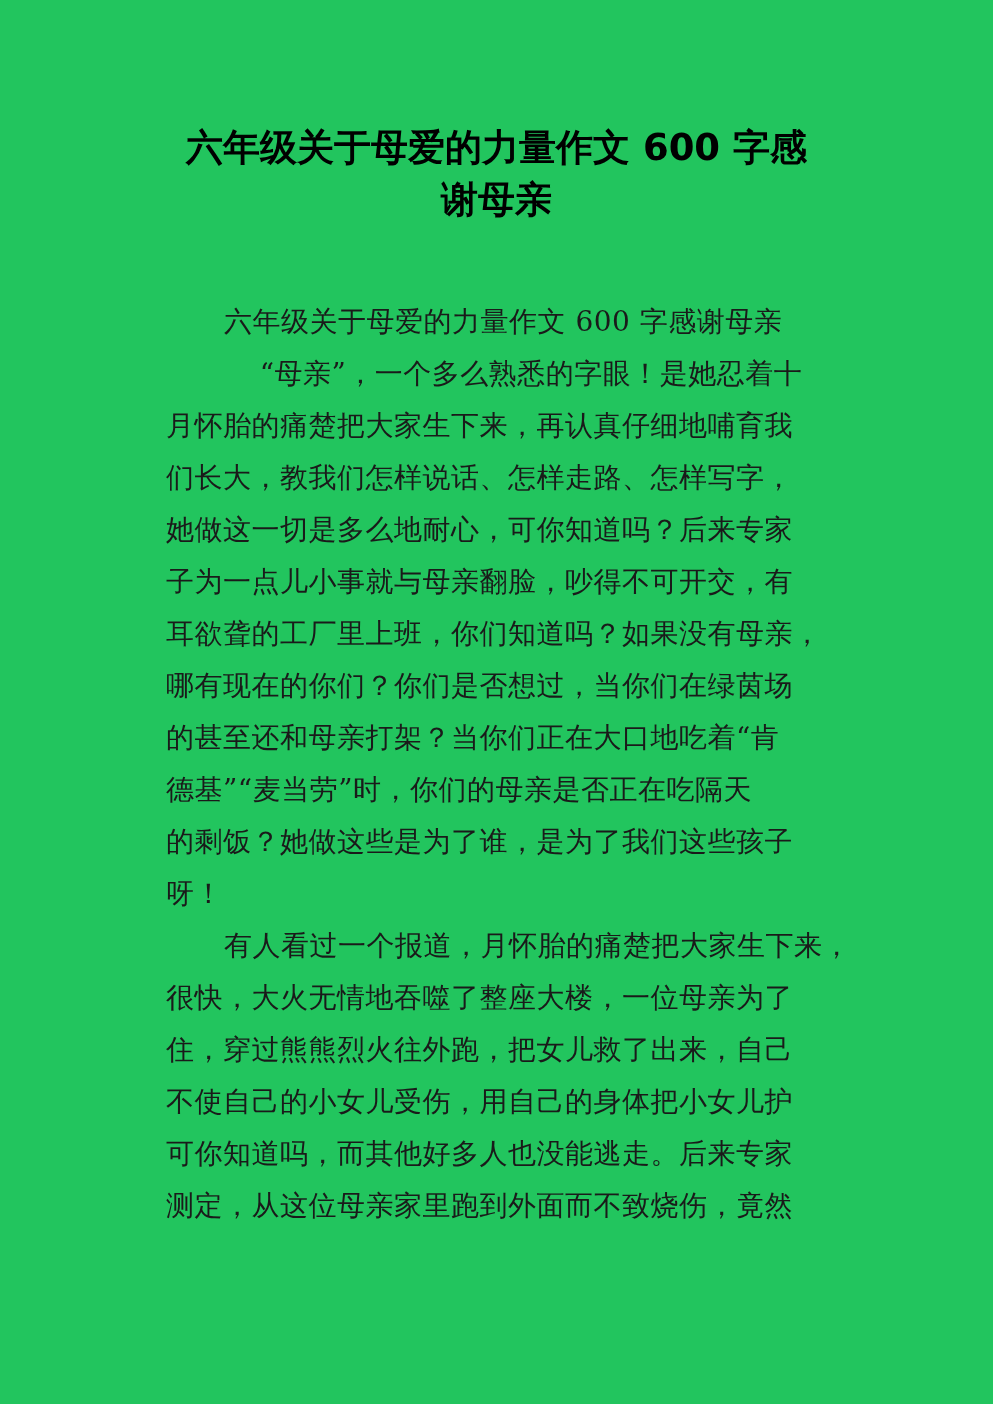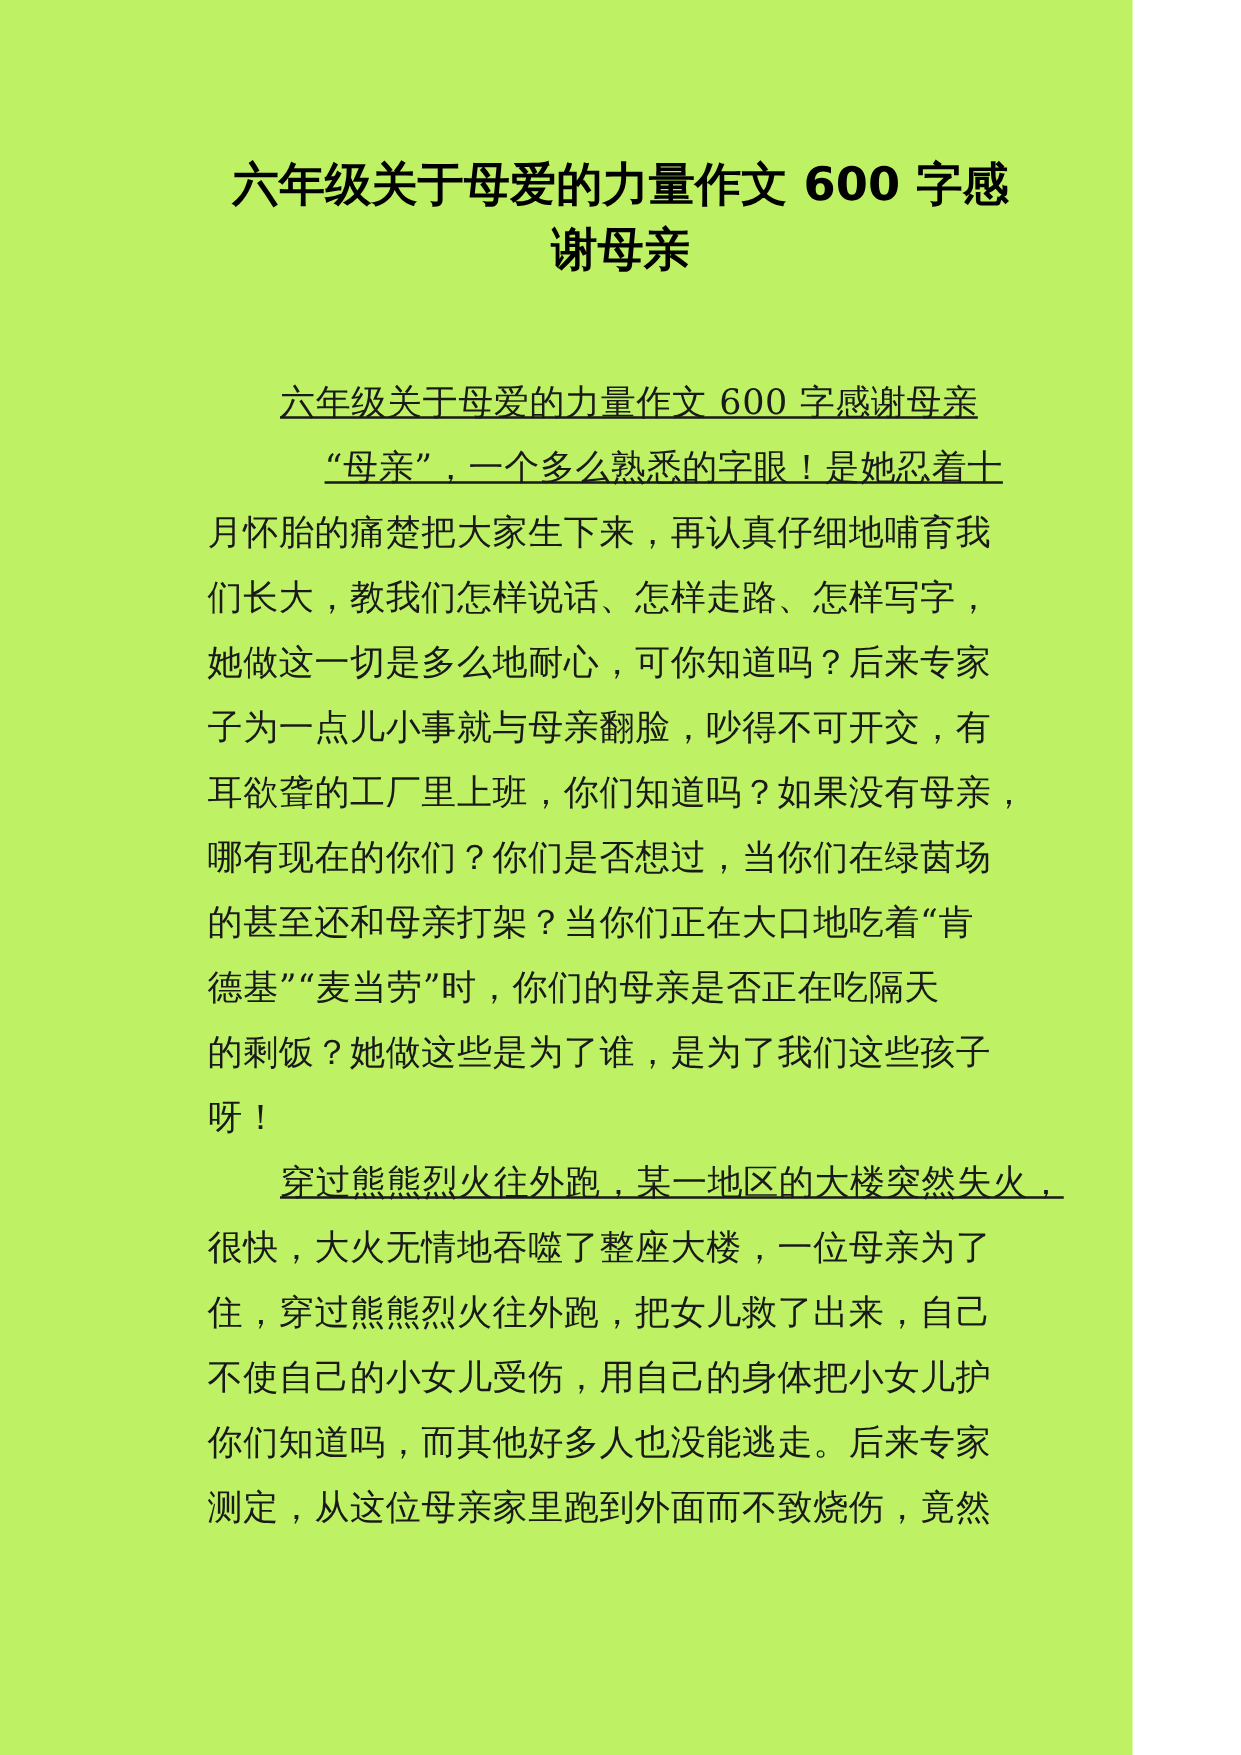--- a/index.html
+++ b/index.html
@@ -11,22 +11,22 @@
       width: 993px;
       height: 1404px;
       position: relative;
       overflow: hidden;
       font-family: "DejaVu Serif", "Liberation Serif", serif;
       color: #111111;
     }
     .page {
       position: absolute;
       left: 0; top: 0;
-      width: 906px; height: 1404px;
-      background: #bef264;
+      width: 993px; height: 1404px;
+      background: #22c55e;
     }
     .title {
       position: absolute;
       left: 120px;
       width: 753px;
       text-align: center;
       font-family: "DejaVu Sans", "Liberation Sans", sans-serif;
       font-weight: bold;
       font-size: 37px;
       line-height: 52px;
@@ -43,21 +43,21 @@
     }
     .line {
       display: block;
       height: 52px;
       line-height: 52px;
       font-size: 28px;
       white-space: nowrap;
       color: #1a1a1a;
       letter-spacing: 0.5px;
     }
-    .indent { padding-left: 58px; text-decoration: underline; }
+    .indent { padding-left: 58px; }
   </style>
 </head>
 <body>
 
 <div class="page">
   <div class="title l1">六年级关于母爱的力量作文 600 字感</div>
   <div class="title l2">谢母亲</div>
 
   <div class="body">
 
@@ -68,20 +68,20 @@
     <span class="line">们长大，教我们怎样说话、怎样走路、怎样写字，</span>
     <span class="line">她做这一切是多么地耐心，可你知道吗？后来专家</span>
     <span class="line">子为一点儿小事就与母亲翻脸，吵得不可开交，有</span>
     <span class="line">耳欲聋的工厂里上班，你们知道吗？如果没有母亲，</span>
     <span class="line">哪有现在的你们？你们是否想过，当你们在绿茵场</span>
     <span class="line">的甚至还和母亲打架？当你们正在大口地吃着“肯</span>
     <span class="line">德基”“麦当劳”时，你们的母亲是否正在吃隔天</span>
     <span class="line">的剩饭？她做这些是为了谁，是为了我们这些孩子</span>
     <span class="line">呀！</span>
 
-    <span class="line indent">穿过熊熊烈火往外跑，某一地区的大楼突然失火，</span>
+    <span class="line indent">有人看过一个报道，月怀胎的痛楚把大家生下来，</span>
     <span class="line">很快，大火无情地吞噬了整座大楼，一位母亲为了</span>
     <span class="line">住，穿过熊熊烈火往外跑，把女儿救了出来，自己</span>
     <span class="line">不使自己的小女儿受伤，用自己的身体把小女儿护</span>
-    <span class="line">你们知道吗，而其他好多人也没能逃走。后来专家</span>
+    <span class="line">可你知道吗，而其他好多人也没能逃走。后来专家</span>
     <span class="line">测定，从这位母亲家里跑到外面而不致烧伤，竟然</span>
   </div>
 </div>
 
 </body></html>

